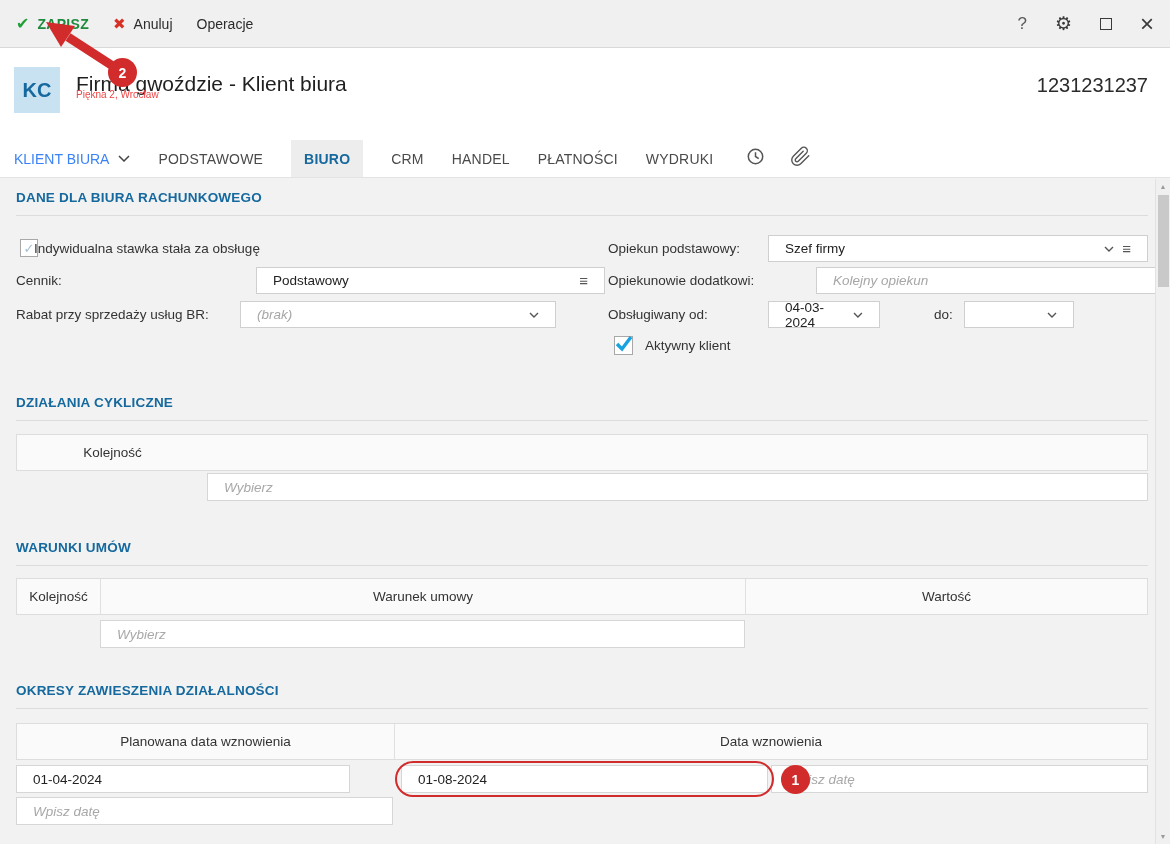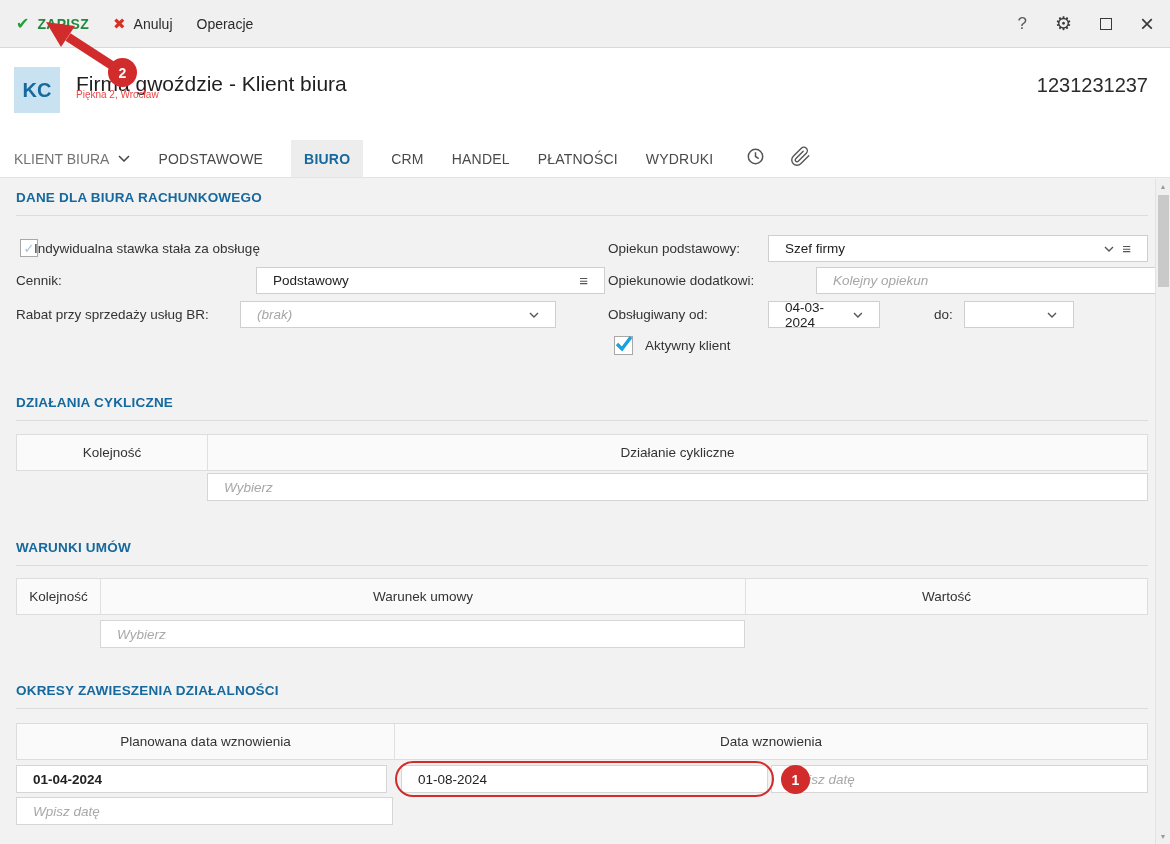--- a/index.html
+++ b/index.html
@@ -25,21 +25,21 @@
   .avatar { position:absolute; left:14px; top:19px; width:46px; height:46px;
     background:#c9e2f1; color:#15699e; font-size:20px; font-weight:bold;
     display:flex; align-items:center; justify-content:center; }
   .app-title { position:absolute; left:76px; top:24px; font-size:21px; color:#1f1f1f; }
   .app-sub { position:absolute; left:76px; top:41px; font-size:10px; color:#ef4444; }
   .app-number { position:absolute; right:22px; top:26px; font-size:20px; color:#2b2b2b; }
 
   
   .tabbar { height:38px; background:#fff; display:flex; align-items:center;
     padding:0 14px; gap:28px; border-bottom:1px solid #e3e3e3; }
-  .tab-context { display:flex; align-items:center; gap:9px; font-size:14px; color:#737373; }
+  .tab-context { display:flex; align-items:center; gap:9px; font-size:14px; color:#3b82f6; }
   .tab { font-size:14px; color:#4a4a4a; letter-spacing:.2px; }
   .tab.active { color:#15699e; font-weight:bold; background:#ededed; align-self:stretch;
     display:flex; align-items:center; padding:0 13px; }
   .tab-icons { display:flex; align-items:center; gap:24px; margin-left:4px; }
 
   
   .content { position:relative; height:666px; background:#f2f2f2; }
   .abs { position:absolute; }
   .sec-head { border-bottom:1px solid #dcdcdc; padding-bottom:9px; left:16px; right:22px; }
   .sec-title { font-size:13.5px; font-weight:bold; color:#15699e; letter-spacing:.2px; }
@@ -200,21 +200,20 @@
       <polyline points="3,9 8,14 17,2" fill="none" stroke="#19a2e0" stroke-width="3.4"></polyline>
     </svg>
   </span>
   <span class="abs label" style="left:645px; top:160px;">Aktywny klient</span>
 
   <div class="abs sec-head" style="top:215px;">
     <span class="sec-title">DZIAŁANIA CYKLICZNE</span>
   </div>
   <div class="abs tblh" style="top:256px;">
     <div class="cell" style="width:191px;">Kolejność</div>
-    <div class="cell" style="flex:1;">Działanie cykliczne</div>
   </div>
   <input class="abs txt-input" style="left: 207px; right: 22px; top: 295px; width: 941px;" placeholder="Wybierz">
 
   <div class="abs sec-head" style="top:360px;">
     <span class="sec-title">WARUNKI UMÓW</span>
   </div>
   <div class="abs tblh" style="top:400px;">
     <div class="cell" style="width:84px;">Kolejność</div>
     <div class="cell" style="width:645px;">Warunek umowy</div>
     <div class="cell" style="flex:1;">Wartość</div>
@@ -222,21 +221,21 @@
   <input class="abs txt-input" style="left: 100px; top: 442px; width: 645px;" placeholder="Wybierz">
 
   <div class="abs sec-head" style="top:503px;">
     <span class="sec-title">OKRESY ZAWIESZENIA DZIAŁALNOŚCI</span>
   </div>
   <div class="abs tblh" style="top:545px;">
     <div class="cell" style="width:378px;">Planowana data wznowienia</div>
     <div class="cell" style="flex:1;">Data wznowienia</div>
   </div>
 
-  <input class="abs txt-input" style="left: 16px; top: 587px; width: 371px; font-weight: bold;" value="01-04-2024">
+  <input class="abs txt-input" style="left: 16px; top: 587px; width: 334px;" value="01-04-2024">
   <input class="abs txt-input" style="left: 401px; top: 587px; width: 367px;" value="01-08-2024">
   <input class="abs txt-input" style="left: 771px; top: 587px; width: 377px;" placeholder="Wpisz datę">
 
   <input class="abs txt-input" style="left: 16px; top: 619px; width: 377px;" placeholder="Wpisz datę">
 
   <div class="abs red-outline" style="left:395px; top:583px; width:379px; height:36px;"></div>
   <div class="badge" style="left:781px; top:587px;">1</div>
 </div>
 
 <div class="scrollbar">

